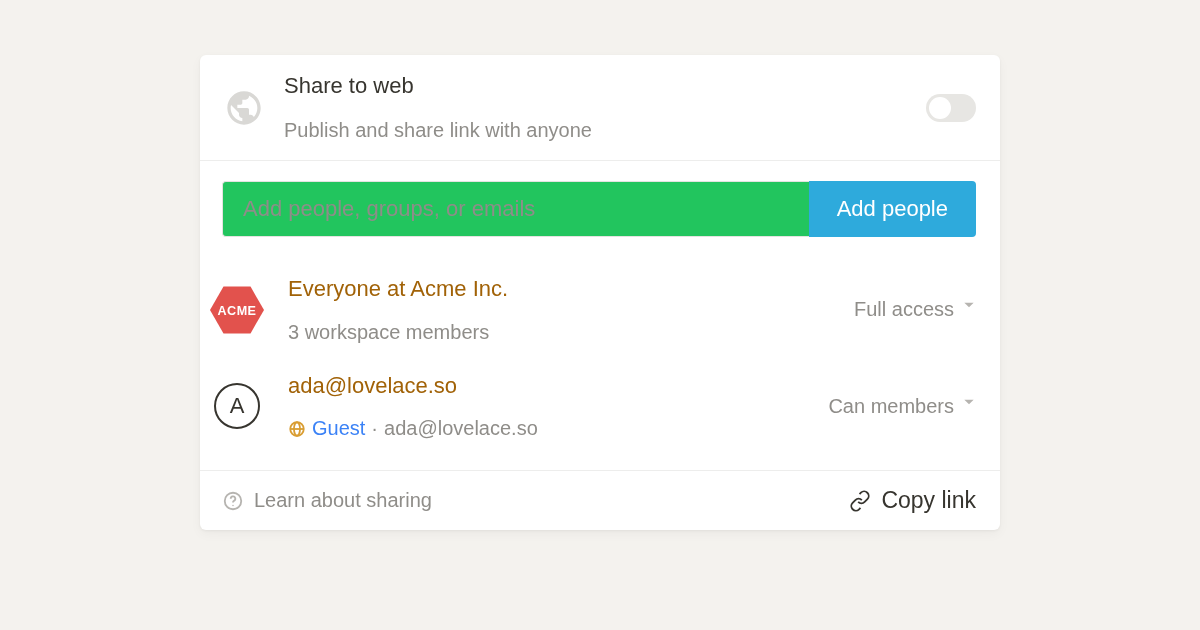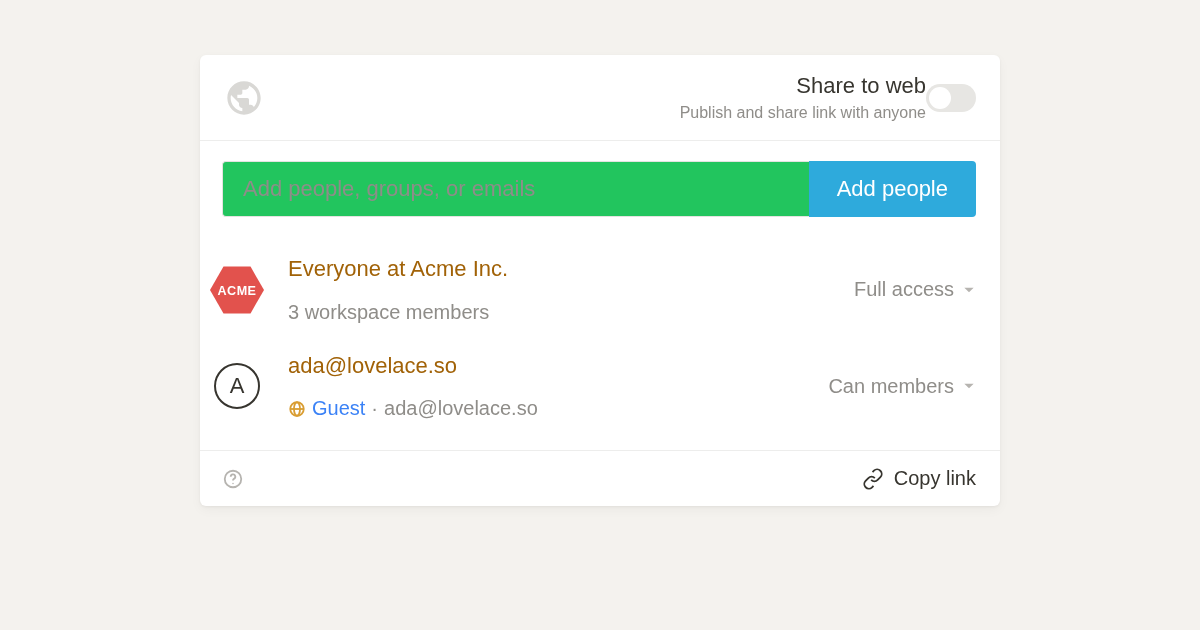--- a/index.html
+++ b/index.html
@@ -18,43 +18,42 @@
     background: #ffffff;
     border-radius: 6px;
     box-shadow: 0 1px 3px rgba(15,15,15,0.05), 0 4px 12px rgba(15,15,15,0.04);
     overflow: hidden;
   }
   .section-header {
     display: flex;
     align-items: center;
     padding: 18px 24px 18px 22px;
     border-bottom: 1px solid #ededec;
-    text-align: right;
   }
   .globe-wrap {
     width: 44px;
     height: 44px;
     display: flex;
     align-items: center;
     justify-content: center;
     color: #d9d8d5;
     margin-right: 18px;
     flex-shrink: 0;
   }
   .header-text { flex: 1; }
   .header-title {
     font-size: 22px;
     font-weight: 500;
     color: #37352f;
     line-height: 1.2;
   }
   .header-sub {
-    font-size: 16px;
+    font-size: 20px;
     color: #8f8d89;
-    margin-top: 5px;
+    margin-top: 20px;
   }
   .toggle {
     width: 50px;
     height: 28px;
     background: #e7e6e3;
     border-radius: 14px;
     position: relative;
     cursor: pointer;
     flex-shrink: 0;
   }
@@ -148,21 +147,20 @@
     height: 18px;
     display: inline-flex;
     align-items: center;
     justify-content: center;
     color: #d99d32;
   }
   .guest-tag { color: #3b82f6; font-weight: 500; }
   .dot-sep { color: #8f8d89; }
   .access-btn {
     display: flex;
-    align-items: center;
     gap: 8px;
     font-size: 20px;
     color: #8f8d89;
     cursor: pointer;
     background: none;
     border: none;
     padding: 4px 0 4px 8px;
   }
   .chevron {
     width: 14px;
@@ -183,21 +181,21 @@
     gap: 10px;
     font-size: 20px;
     color: #8f8d89;
     cursor: pointer;
   }
   .help-icon { width: 22px; height: 22px; color: #b6b4b0; }
   .copy-link {
     display: flex;
     align-items: center;
     gap: 10px;
-    font-size: 20px;
+    font-size: 23px;
     color: #37352f;
     cursor: pointer;
   }
   .link-icon { width: 22px; height: 22px; color: #37352f; }
 </style>
 </head>
 <body>
 
 <div class="panel">
 
@@ -279,20 +277,21 @@
 
   <div class="footer">
     <div class="learn-link">
       <span class="help-icon">
         <svg viewBox="0 0 24 24" width="22" height="22" fill="none" stroke="currentColor" stroke-width="2">
           <circle cx="12" cy="12" r="9"></circle>
           <path d="M9.5 9.5a2.5 2.5 0 1 1 3.5 2.3c-.8.4-1 .9-1 1.7"></path>
           <circle cx="12" cy="17" r="0.8" fill="currentColor" stroke="none"></circle>
         </svg>
       </span>
+      <span>Learn about sharing</span>
     </div>
     <div class="copy-link">
       <span class="link-icon">
         <svg viewBox="0 0 24 24" width="22" height="22" fill="none" stroke="currentColor" stroke-width="2">
           <path d="M10 13a5 5 0 0 0 7.07 0l3-3a5 5 0 0 0-7.07-7.07l-1.5 1.5"></path>
           <path d="M14 11a5 5 0 0 0-7.07 0l-3 3a5 5 0 0 0 7.07 7.07l1.5-1.5"></path>
         </svg>
       </span>
       <span>Copy link</span>
     </div>

